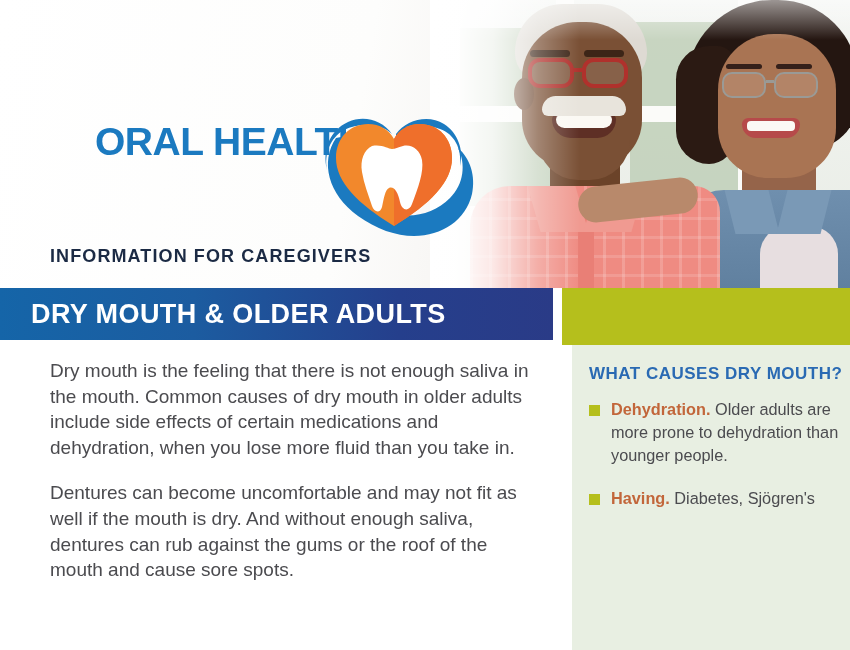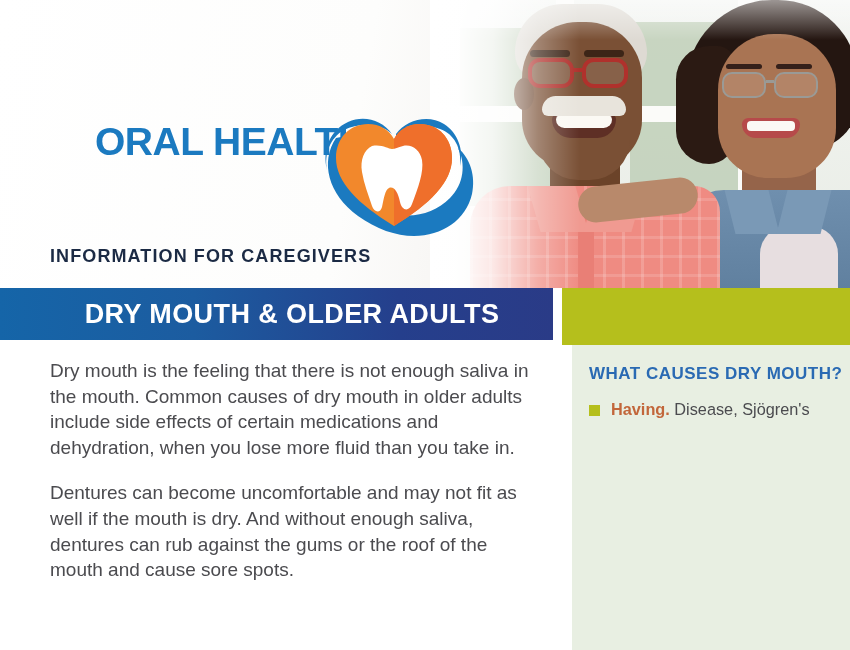--- a/index.html
+++ b/index.html
@@ -292,21 +292,20 @@
   }
 
   
   .title-bar {
     position: absolute;
     left: 0; top: 288px;
     width: 553px; height: 52px;
     background: linear-gradient(90deg, #1565a8 0%, #1c5ca0 35%, #253f8c 72%, #2a3b87 100%);
     display: flex;
     align-items: center;
-    justify-content: center;
   }
   .title-bar-text {
     color: #ffffff;
     font-size: 27px;
     font-weight: bold;
     letter-spacing: 0.4px;
     padding-left: 31px;
     white-space: nowrap;
   }
 
@@ -455,18 +454,22 @@
     <p>Dry mouth is the feeling that there is not enough saliva in the mouth. Common causes of dry mouth in older adults include side effects of certain medications and dehydration, when you lose more fluid than you take in.</p>
     <p>Dentures can become uncomfortable and may not fit as well if the mouth is dry. And without enough saliva, dentures can rub against the gums or the roof of the mouth and cause sore spots.</p>
   </div>
 
   <div class="sidebar-band"></div>
   <div class="sidebar-panel">
     <div class="sidebar-heading">WHAT CAUSES DRY MOUTH?</div>
     <ul class="sidebar-list">
       <li>
         <span class="bullet-square"></span>
-        <span class="lead">Having.</span><span> Disease, Sjögren's</span>
+        <span class="lead">Dehydration.</span><span> Older adults are more prone to dehydration than younger people.</span>
+      </li>
+      <li>
+        <span class="bullet-square"></span>
+        <span class="lead">Having.</span><span> Diabetes, Sjögren's</span>
       </li>
     </ul>
   </div>
 
 </div>
 
 </body></html>

